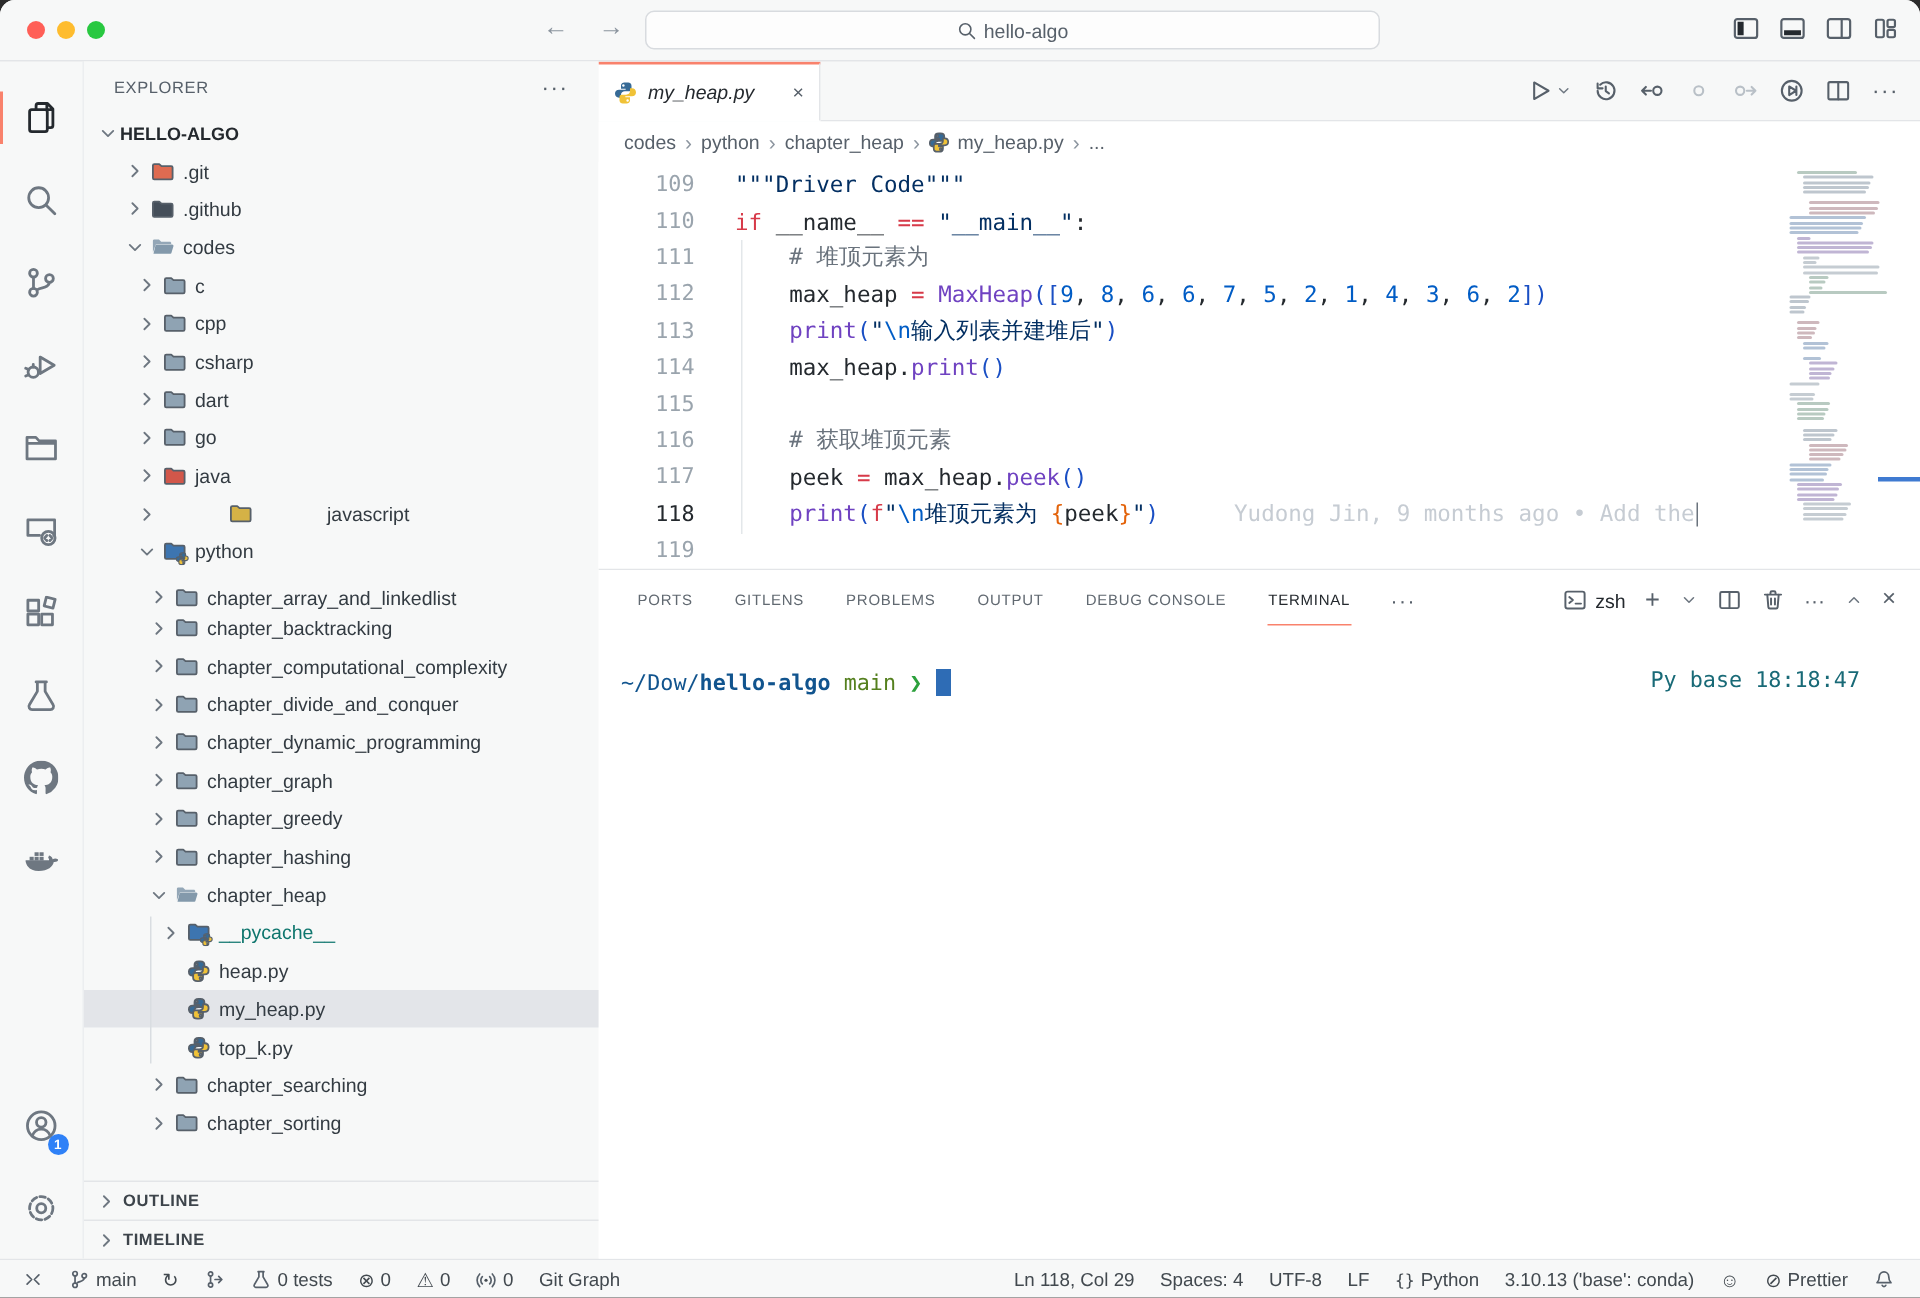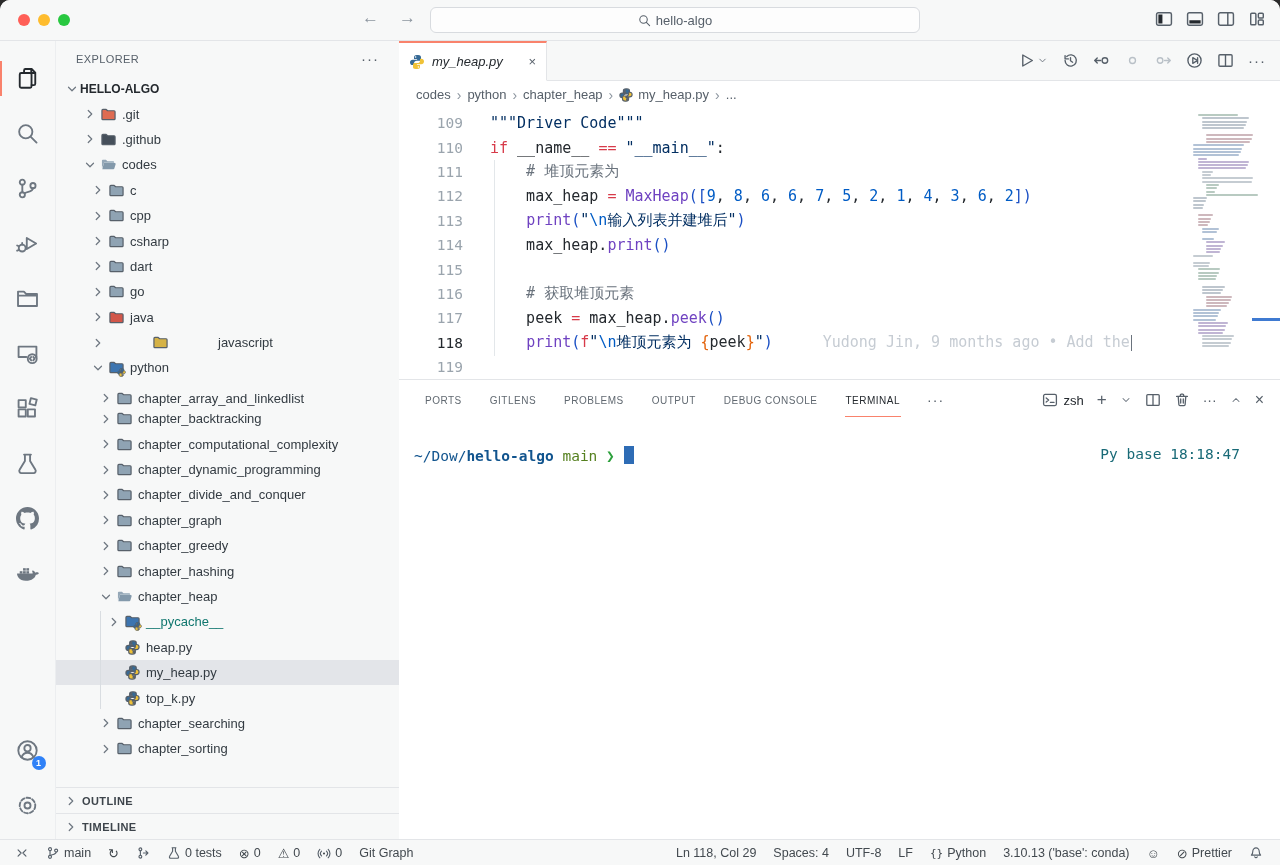--- a/index.html
+++ b/index.html
@@ -557,34 +557,34 @@
             <span class="chev">
               <svg width="14" height="14" viewBox="0 0 16 16" class="ic">
                 <use href="#i-chev"></use>
               </svg>
             </span>
             <span class="ticon">
               <svg width="15" height="15" viewBox="0 0 16 16" class="ic" style="color: rgb(143, 163, 179);">
                 <use href="#i-folder"></use>
               </svg>
             </span>
+            <span class="lbl">chapter_divide_and_conquer</span>
+          </div>
+          <div class="tree-row" style="padding-left: 42px;">
+            <span class="chev">
+              <svg width="14" height="14" viewBox="0 0 16 16" class="ic">
+                <use href="#i-chev"></use>
+              </svg>
+            </span>
+            <span class="ticon">
+              <svg width="15" height="15" viewBox="0 0 16 16" class="ic" style="color: rgb(143, 163, 179);">
+                <use href="#i-folder"></use>
+              </svg>
+            </span>
             <span class="lbl">chapter_dynamic_programming</span>
-          </div>
-          <div class="tree-row" style="padding-left: 42px;">
-            <span class="chev">
-              <svg width="14" height="14" viewBox="0 0 16 16" class="ic">
-                <use href="#i-chev"></use>
-              </svg>
-            </span>
-            <span class="ticon">
-              <svg width="15" height="15" viewBox="0 0 16 16" class="ic" style="color: rgb(143, 163, 179);">
-                <use href="#i-folder"></use>
-              </svg>
-            </span>
-            <span class="lbl">chapter_divide_and_conquer</span>
           </div>
           <div class="tree-row" style="padding-left: 42px;">
             <span class="chev">
               <svg width="14" height="14" viewBox="0 0 16 16" class="ic">
                 <use href="#i-chev"></use>
               </svg>
             </span>
             <span class="ticon">
               <svg width="15" height="15" viewBox="0 0 16 16" class="ic" style="color: rgb(143, 163, 179);">
                 <use href="#i-folder"></use>

